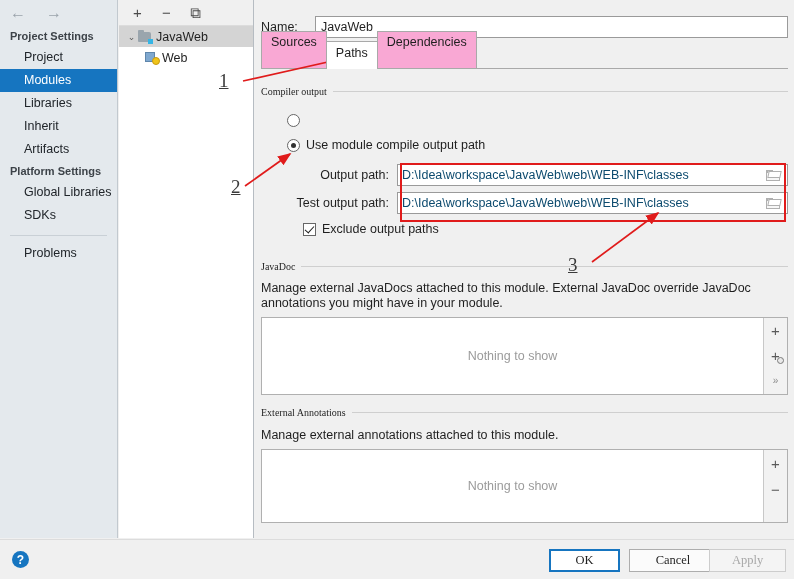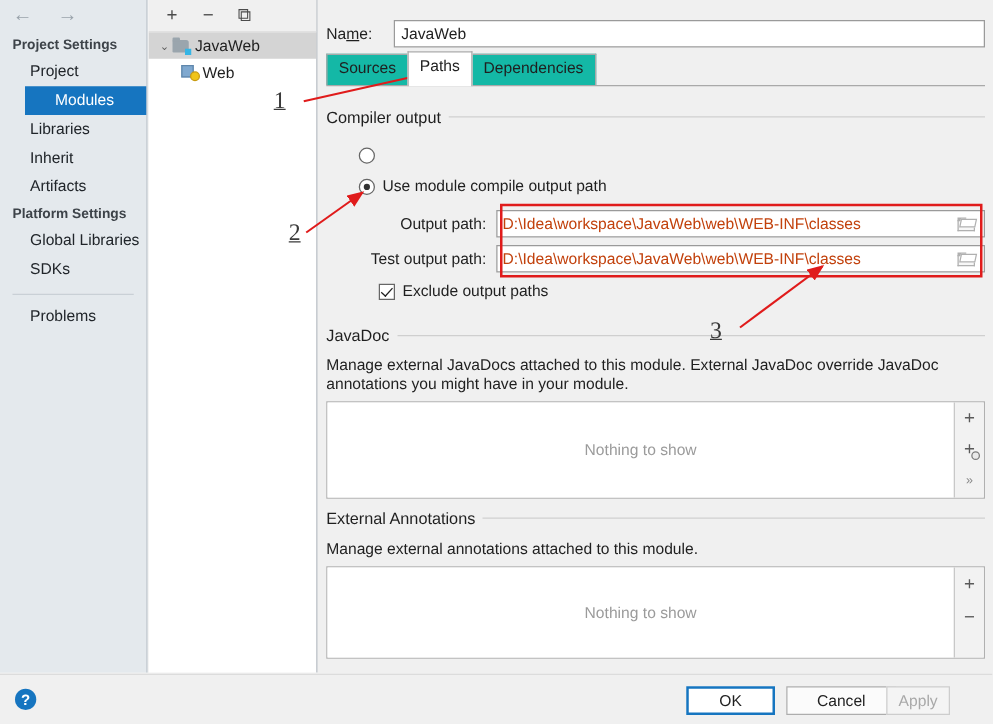--- a/index.html
+++ b/index.html
@@ -53,21 +53,20 @@
   }
   .side-item {
     padding: 4px 0 4px 24px;
     color: #20252a;
     font-size: 12.5px;
     line-height: 15px;
   }
   .side-item.selected {
     background: #1675c0;
     color: #ffffff;
-    margin-left: 20px;
   }
   .side-sep {
     height: 1px;
     background: #c9d0d6;
     margin: 8px 10px 6px 10px;
   }
 
   
   #tree-panel {
     position: absolute;
@@ -196,25 +195,25 @@
   #tabs {
     position: absolute;
     left: 6px; top: 46px;
     width: 527px;
     height: 22px;
     display: flex;
     align-items: flex-end;
     border-bottom: 1px solid #a9a9a9;
   }
   .tab {
-    height: 25px;
+    height: 37px;
     line-height: 21px;
     padding: 0 9px;
     font-size: 12.5px;
-    background: #14b8a6;
+    background: #f9a8d4;
     border: 1px solid #a9a9a9;
     border-bottom: none;
     box-sizing: border-box;
     margin-right: -1px;
     position: relative;
   }
   .tab.active {
     background: #ffffff;
     height: 28px;
     line-height: 22px;
@@ -224,23 +223,24 @@
 
   
   .group {
     position: absolute;
     left: 6px;
     width: 527px;
   }
   .group-title {
     display: flex;
     align-items: center;
-    font-size: 13px;
+    font-size: 10px;
     color: #1f1f1f;
     white-space: nowrap;
+    font-family: Liberation Serif, serif;
   }
   .group-title .line {
     flex: 1;
     height: 1px;
     background: #cfcfcf;
     margin-left: 6px;
   }
 
   .radio-row {
     display: flex;
@@ -287,21 +287,21 @@
     border: 1px solid #9a9a9a;
     box-sizing: border-box;
     display: flex;
     align-items: center;
     padding: 0 4px;
     position: relative;
   }
   .path-text {
     flex: 1;
     font-size: 12.5px;
-    color: #c2410c;
+    color: #0c4a6e;
     white-space: nowrap;
     overflow: hidden;
   }
   .browse-icon {
     width: 15px; height: 12px;
     position: relative;
     flex: 0 0 auto;
     margin-right: 2px;
   }
   .browse-icon .f1 {
@@ -426,37 +426,37 @@
     font-weight: bold;
     display: flex;
     align-items: center;
     justify-content: center;
     font-family: "Liberation Sans", sans-serif;
   }
   .dlg-btn {
     position: absolute;
     top: 9px;
     height: 23px;
-    font-family: Liberation Sans, sans-serif;
+    font-family: Liberation Serif, serif;
     font-size: 12.5px;
     background: #fbfbfb;
     border: 1px solid #adadad;
     box-sizing: border-box;
     display: flex;
     align-items: center;
     justify-content: center;
     color: #1f1f1f;
   }
   #ok-button {
     left: 549px; width: 71px;
     border: 2px solid #1675c0;
     background: #ffffff;
   }
   #cancel-button { left: 629px; width: 88px; }
-  #apply-button { left: 709px; width: 51px; color: #a8a8a8; border-color: #cdcdcd; background: #f4f4f4; }
+  #apply-button { left: 709px; width: 77px; color: #a8a8a8; border-color: #cdcdcd; background: #f4f4f4; }
 
   
   #annot-layer {
     position: absolute;
     left: 0; top: 0;
     width: 794px; height: 579px;
     pointer-events: none;
   }
   .annot-num {
     position: absolute;

